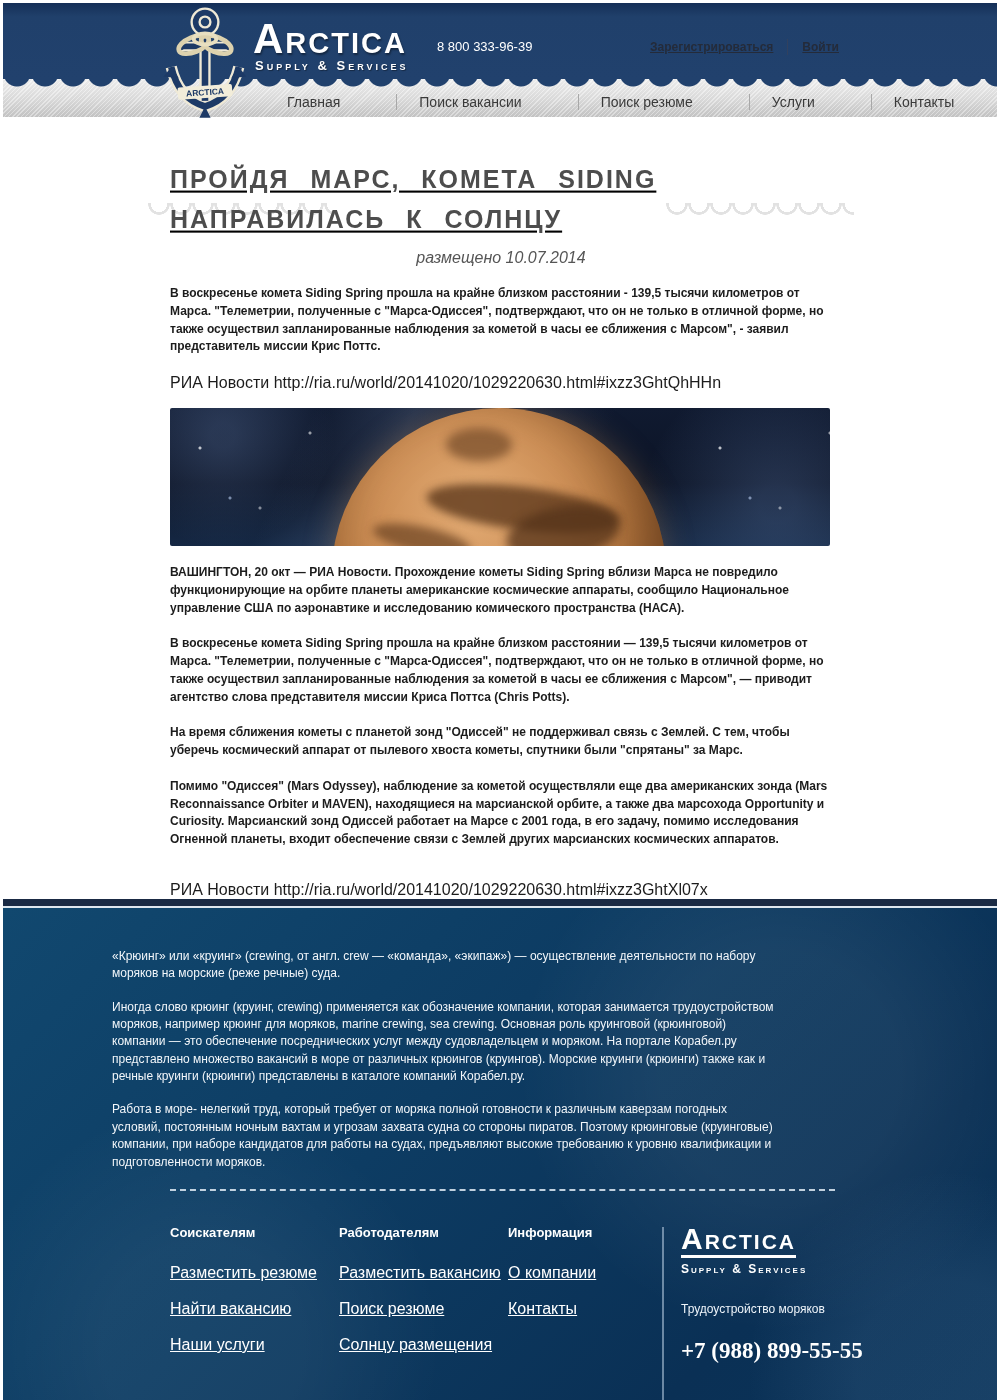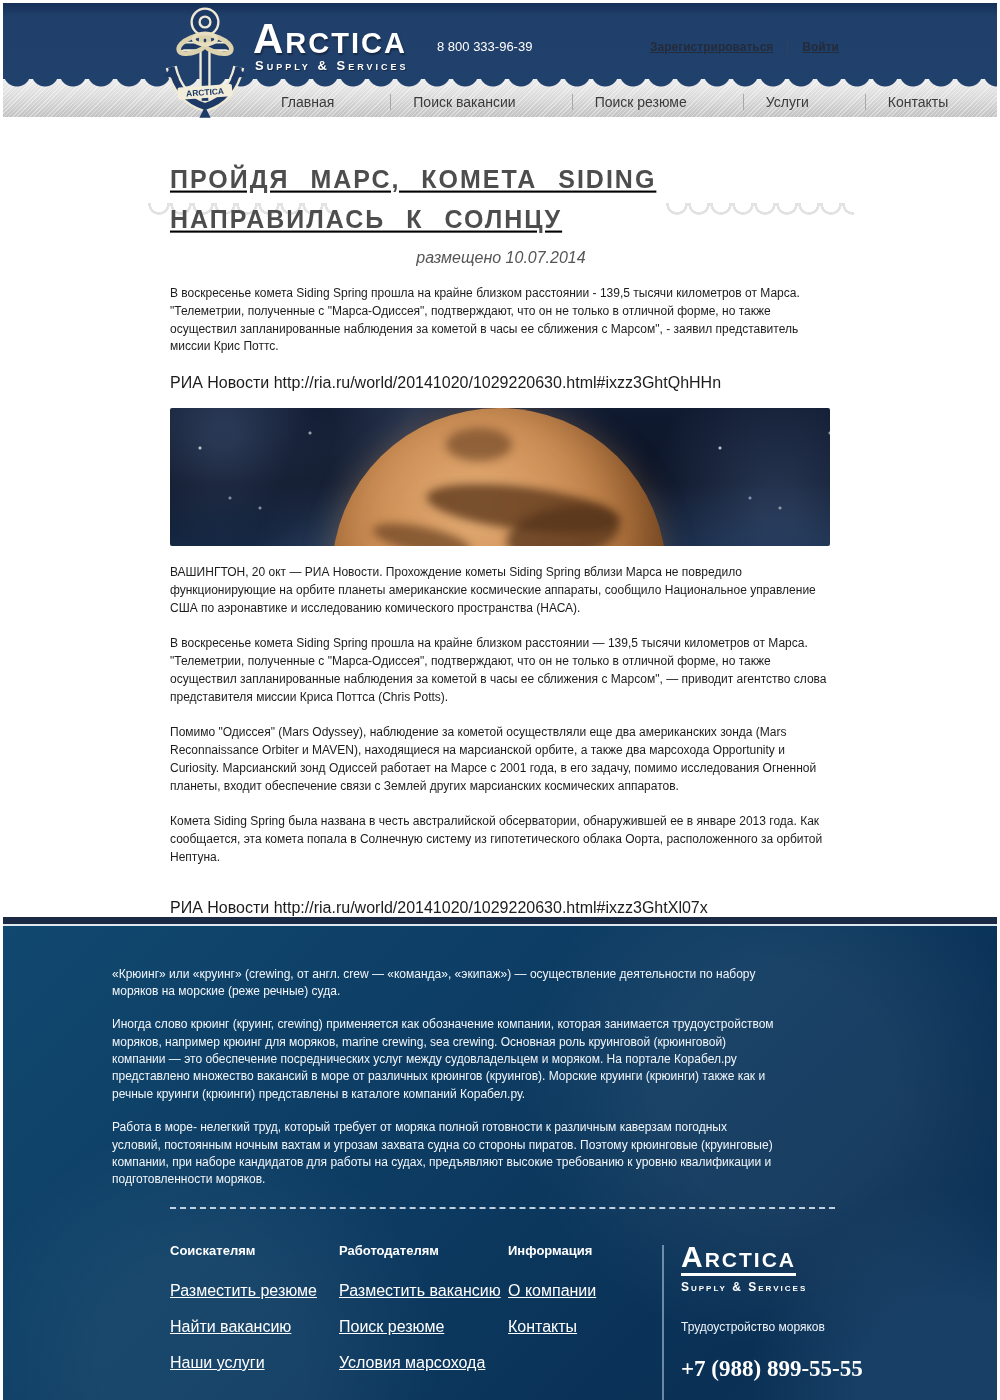--- a/index.html
+++ b/index.html
@@ -12,41 +12,41 @@
   .anchor-logo { position:absolute; left:152px; top:4px; width:100px; height:122px; z-index:30; }
   .wordmark { position:absolute; left:250px; top:18px; color:#ffffff; }
   .wordmark .brand { font-variant:small-caps; font-weight:700; font-size:42px; line-height:36px; letter-spacing:2px; text-shadow:1px 2px 2px rgba(0,0,0,.4); }
   .wordmark .tagline { font-variant:small-caps; font-weight:700; font-size:13px; letter-spacing:3px; margin-left:2px; margin-top:1px; text-shadow:1px 1px 1px rgba(0,0,0,.4); }
   .header-phone { position:absolute; left:398px; top:36px; color:#ffffff; font-size:13px;margin-left:36px; }
   .auth { position:absolute; right:158px; top:36px; display:flex; align-items:center; font-size:12px; }
   .auth a { color:#242b3a; text-decoration:underline; font-weight:700; cursor:pointer; }
   .auth .auth-sep { width:1px; height:16px; background:#31415f; margin:0 14px; }
 
   
-  .navbar { position:relative; height:38px; background:linear-gradient(180deg,#f1f1f1 0%, #dcdcdc 55%, #c6c6c6 100%); }
+  .navbar { position:relative; height:38px; background:linear-gradient(180deg,#f1f1f1 0%, #dcdcdc 55%, #c6c6c6 100%);padding-left:6px; }
   .navbar .hatch { position:absolute; inset:0; background:repeating-linear-gradient(135deg, rgba(255,255,255,.35) 0 1px, rgba(0,0,0,0.02) 1px 3px); }
   .nav-wave { position:absolute; top:-1px; left:0; right:0; height:11px; z-index:5;
     background-image:radial-gradient(circle at 14px -5px, #21416d 13px, rgba(33,65,109,0) 14px);
     background-size:28px 11px; background-repeat:repeat-x; }
   .nav-items { position:relative; z-index:6; display:flex; align-items:center; height:100%; padding-left:256px; padding-top:8px; }
   .nav-item { font-size:14px; color:#3a3a3a; padding:0 22px; cursor:pointer; white-space:nowrap; }
   .nav-item + .nav-item { border-left:1px solid #a8a8a8;margin-left:34px; }
 
   
   .content { position:relative; min-height:721px; background:#ffffff; padding-top:42px; }
   .article { width:662px; margin-left:167px; }
   .title-row { position:relative; text-align:left;text-decoration:underline; }
   .article-title { font-weight:700; color:#4d4d4d; font-size:25px; line-height:40px; letter-spacing:2px; word-spacing:12px; text-transform:uppercase; transform:scaleY(1.05); }
   .title-wave { position:absolute; top:44px; height:12px; width:188px;
     background-image:radial-gradient(circle at 11px 1px, rgba(0,0,0,0) 8px, #e2e2e2 8px, #e2e2e2 10.5px, rgba(0,0,0,0) 11px);
     background-size:22px 12px; background-repeat:repeat-x; }
   .title-wave.left { left:-22px; }
   .title-wave.right { right:-22px; }
   .article-date { text-align:center; font-style:italic; font-size:16px; color:#555; margin-top:10px; }
-  .article p.body-par { font-size:12px; line-height:1.48; color:#1c1c1c; margin-top:18px; }
+  .article p.body-par { font-size:12px; line-height:1.48; color:#1c1c1c; margin-top:18px;font-weight:bold; }
   .article p.source-line { font-size:16px; color:#1c1c1c; margin-top:18px; }
 
   
   .mars-image { position:relative; width:660px; height:138px; margin-top:16px; overflow:hidden; border-radius:2px;
     background:
       linear-gradient(115deg, rgba(0,0,0,0) 20%, rgba(125,150,190,.22) 34%, rgba(90,115,160,.12) 46%, rgba(0,0,0,0) 62%),
       radial-gradient(circle at 8% 20%, rgba(120,150,200,.25) 0 2%, rgba(0,0,0,0) 18%),
       radial-gradient(circle at 92% 70%, rgba(100,130,180,.28) 0 3%, rgba(0,0,0,0) 22%),
       linear-gradient(180deg,#101a30 0%, #0c1426 55%, #152844 100%);
   }
@@ -162,22 +162,22 @@
         <div class="planet">
           <div class="marking1"></div>
           <div class="marking2"></div>
           <div class="marking3"></div>
           <div class="marking4"></div>
         </div>
       </div>
 
       <p class="body-par">ВАШИНГТОН, 20 окт — РИА Новости. Прохождение кометы Siding Spring вблизи Марса не повредило функционирующие на орбите планеты американские космические аппараты, сообщило Национальное управление США по аэронавтике и исследованию комического пространства (НАСА).</p>
       <p class="body-par">В воскресенье комета Siding Spring прошла на крайне близком расстоянии — 139,5 тысячи километров от Марса. "Телеметрии, полученные с "Марса-Одиссея", подтверждают, что он не только в отличной форме, но также осуществил запланированные наблюдения за кометой в часы ее сближения с Марсом", — приводит агентство слова представителя миссии Криса Поттса (Chris Potts).</p>
+      <p class="body-par">На время сближения кометы с планетой зонд "Одиссей" не поддерживал связь с Землей. С тем, чтобы уберечь космический аппарат от пылевого хвоста кометы, спутники были "спрятаны" за Марс.</p>
       <p class="body-par">Помимо "Одиссея" (Mars Odyssey), наблюдение за кометой осуществляли еще два американских зонда (Mars Reconnaissance Orbiter и MAVEN), находящиеся на марсианской орбите, а также два марсохода Opportunity и Curiosity. Марсианский зонд Одиссей работает на Марсе с 2001 года, в его задачу, помимо исследования Огненной планеты, входит обеспечение связи с Землей других марсианских космических аппаратов.</p>
-      <p class="body-par">Комета Siding Spring была названа в честь австралийской обсерватории, обнаружившей ее в январе 2013 года. Как сообщается, эта комета попала в Солнечную систему из гипотетического облака Оорта, расположенного за орбитой Нептуна.</p>
       <p class="source-line" style="margin-top:32px;">РИА Новости http://ria.ru/world/20141020/1029220630.html#ixzz3GhtXl07x</p>
     </div>
   </div>
 
   <div class="footer-strip-dark"></div>
   <div class="footer-strip-light"></div>
   <div class="footer">
 
     <div class="footer-about">
       <p>«Крюинг» или «круинг» (crewing, от англ. crew — «команда», «экипаж») — осуществление деятельности по набору моряков на морские (реже речные) суда.</p>
@@ -192,21 +192,21 @@
         <div class="fcol-heading">Соискателям</div>
         <a>Разместить резюме</a>
         <a>Найти вакансию</a>
         <a>Наши услуги</a>
 
       </div>
       <div class="fcol">
         <div class="fcol-heading">Работодателям</div>
         <a>Разместить вакансию</a>
         <a>Поиск резюме</a>
-        <a>Условия марсохода</a>
+        <a>Солнцу размещения</a>
       </div>
       <div class="fcol col3">
         <div class="fcol-heading">Информация</div>
         <a>О компании</a>
         <a>Контакты</a>
       </div>
 
       <div class="footer-divider"></div>
 
       <div class="fbrand">

